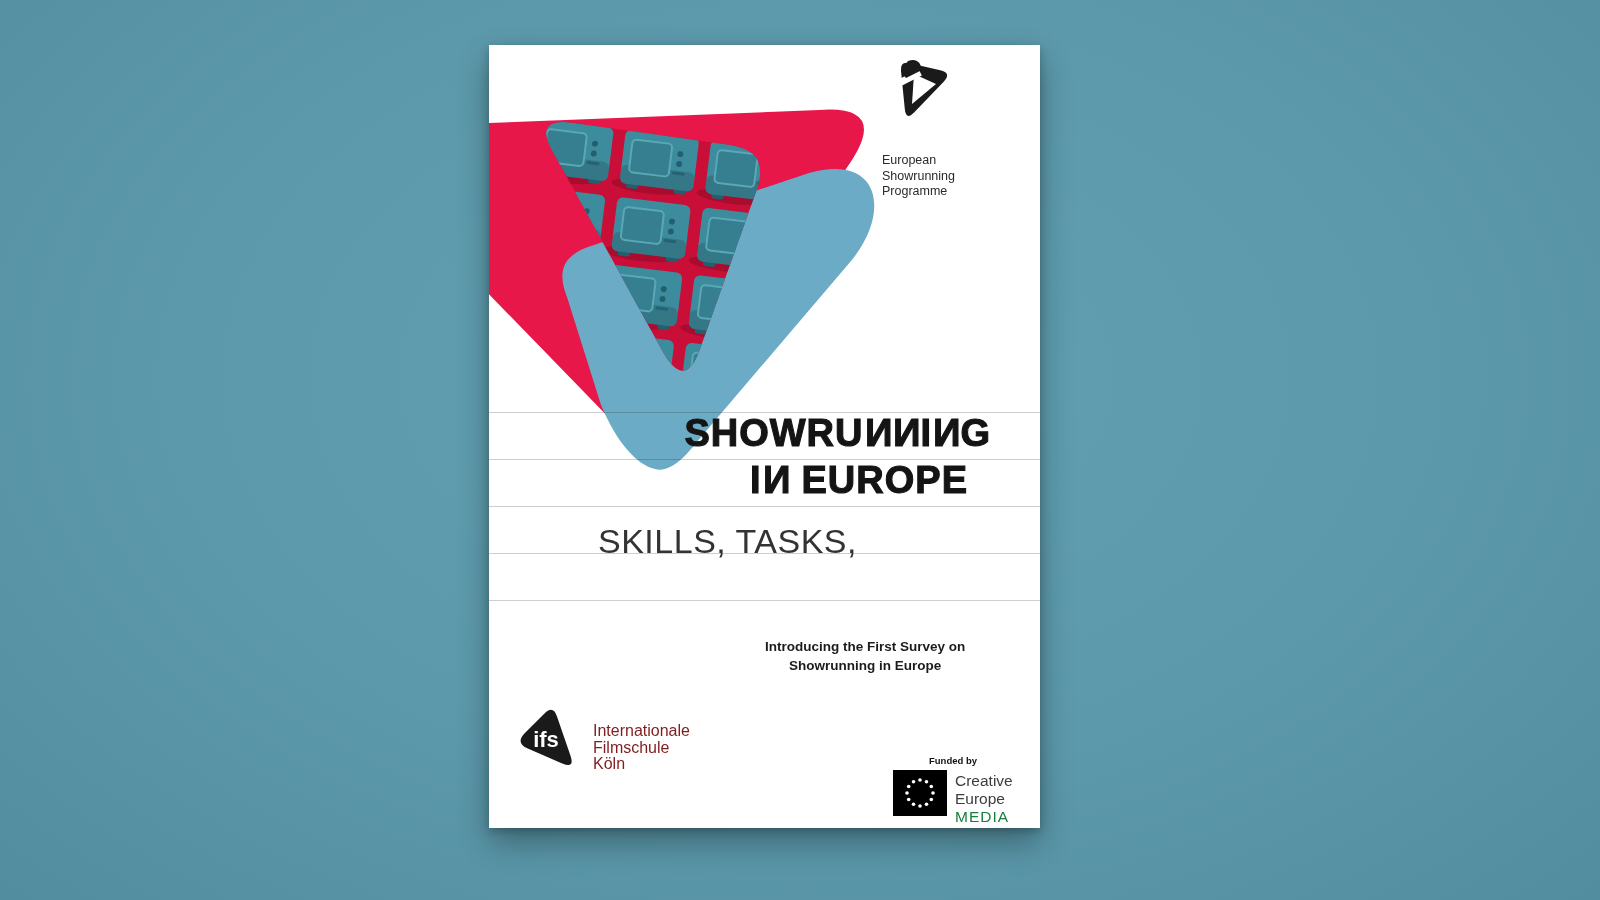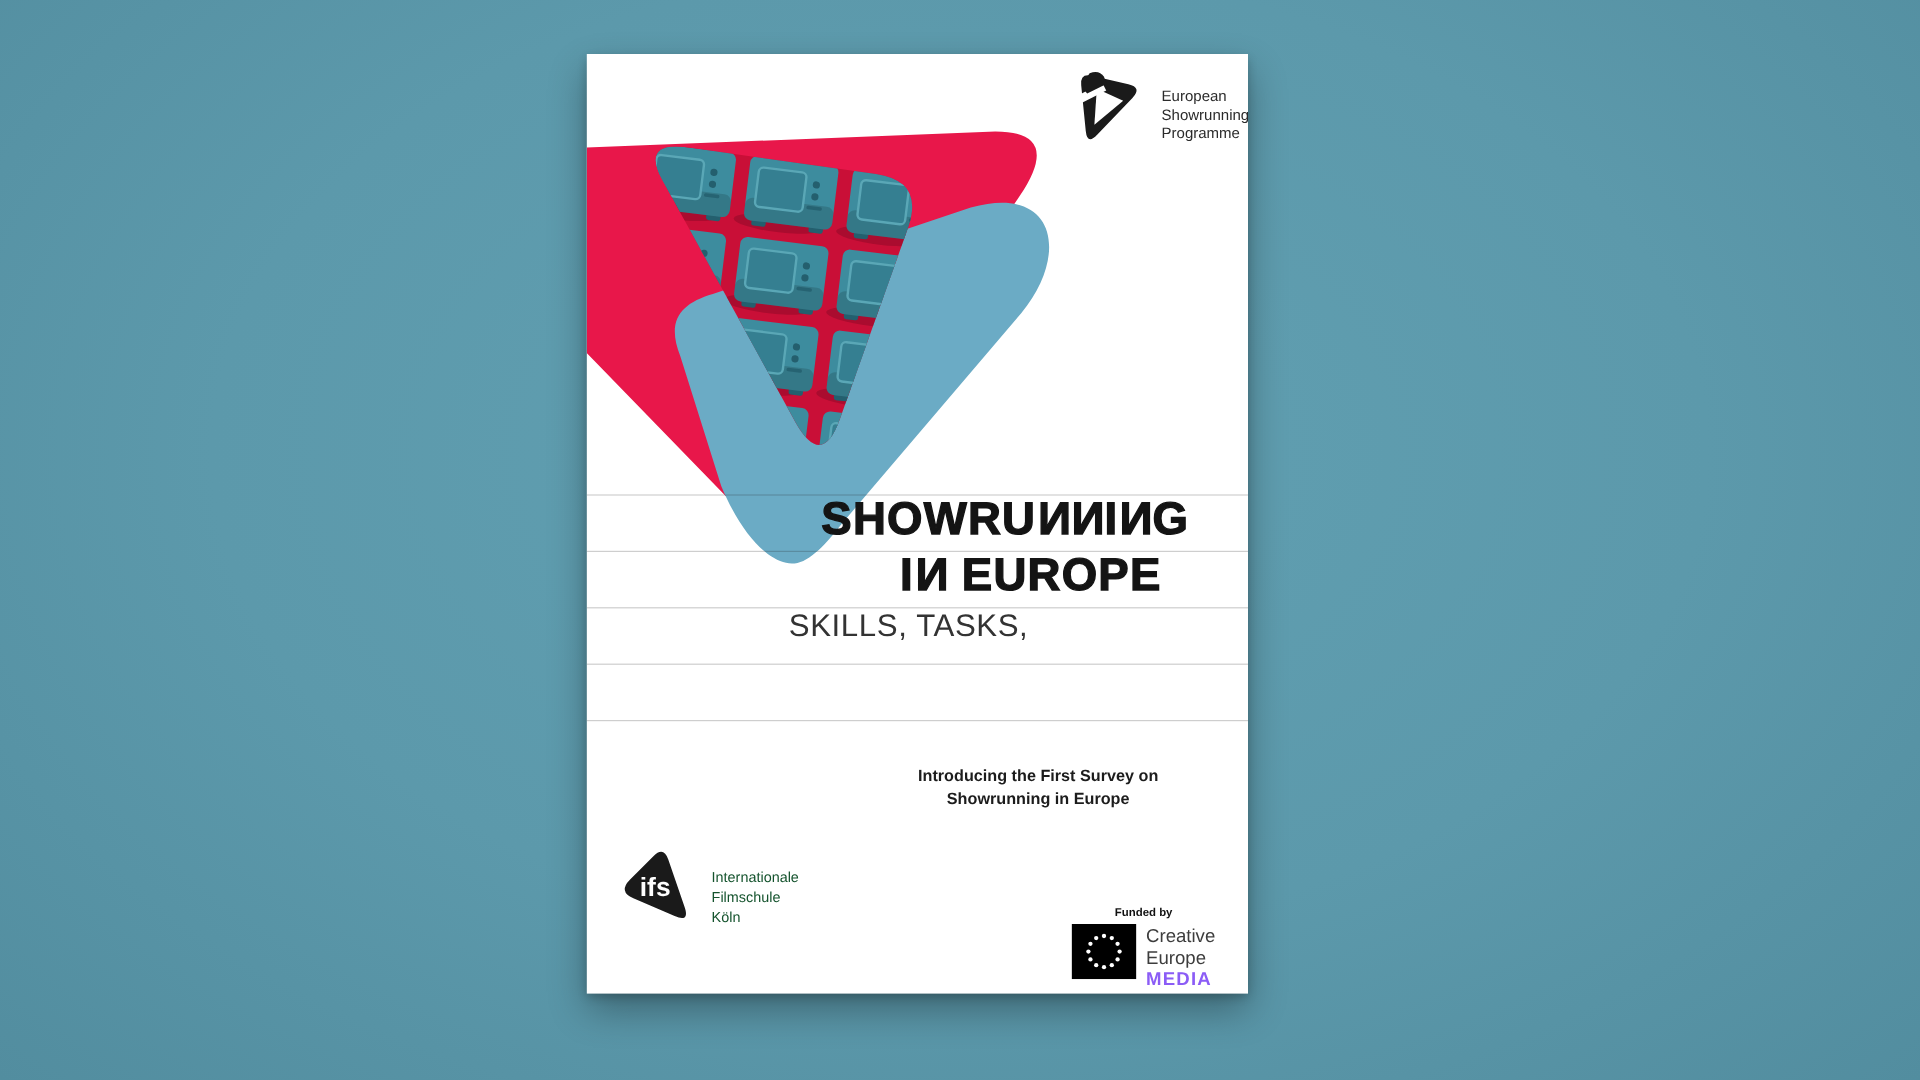--- a/index.html
+++ b/index.html
@@ -7,33 +7,33 @@
   .stage{position:relative;width:1600px;height:900px;
          background:radial-gradient(ellipse at 50% 42%, #61a0b2 0%, #5c99ab 55%, #528d9f 100%);}
   .cover{position:absolute;left:489px;top:45px;width:551px;height:783px;background:#ffffff;
          overflow:hidden;box-shadow:0 14px 30px rgba(0,0,0,.32),0 3px 8px rgba(0,0,0,.22);}
   .artwork{position:absolute;left:0;top:0;z-index:1;}
   .rule{position:absolute;left:0;width:551px;height:1px;background:rgba(30,30,30,.22);z-index:3;}
   .trow{position:absolute;left:0;width:551px;height:47px;display:flex;align-items:flex-start;
         justify-content:flex-end;z-index:4;box-sizing:border-box;white-space:pre;}
   .trow.heavy{font-size:38px;font-weight:700;letter-spacing:1px;color:#141414;
               -webkit-text-stroke:1.1px #141414;}
-  .trow.light{font-size:26px;font-weight:400;letter-spacing:.5px;color:#333333;}
+  .trow.light{font-size:34px;font-weight:400;letter-spacing:.5px;color:#333333;margin-top:16px;}
   .mN{display:inline-block;transform:scaleX(-1);}
-  .esp{position:absolute;left:393px;top:12px;display:flex;gap:10px;z-index:4;}
+  .esp{position:absolute;left:393px;top:12px;display:flex;gap:10px;z-index:4;flex-direction:column;}
   .esp-text{font-size:12.5px;line-height:15.5px;color:#2b2b2b;padding-top:16px;font-weight:400;}
   .intro{position:absolute;left:276px;top:592px;font-size:13.5px;line-height:19px;
          font-weight:700;color:#1c1c1c;z-index:4;text-align:center;}
   .ifs{position:absolute;left:24px;top:652px;display:flex;gap:14px;z-index:4;}
-  .ifs-text{font-size:12px;line-height:16.5px;color:#14532d;padding-top:26px;}
+  .ifs-text{font-size:16px;line-height:16.5px;color:#7f1d1d;padding-top:26px;}
   .funding{position:absolute;left:404px;top:710px;z-index:4;}
   .funded-by{font-size:9.5px;font-weight:700;color:#111;margin:0 0 4px 2px;padding-left:34px;}
   .fund-row{display:flex;gap:8px;align-items:flex-start;justify-content:space-between;}
   .ce-text{font-size:15.5px;line-height:18px;color:#3d3d3d;padding-top:2px;}
-  .ce-media{color:#8b5cf6;letter-spacing:1px;font-weight:700;}
+  .ce-media{color:#15803d;letter-spacing:1px;font-weight:400;}
 </style>
 </head>
 <body>
 
 <div class="stage">
   <div class="cover">
 
     <svg class="artwork" width="551" height="462" viewBox="0 0 551 462">
       <defs>
         <clipPath id="photoClip">

